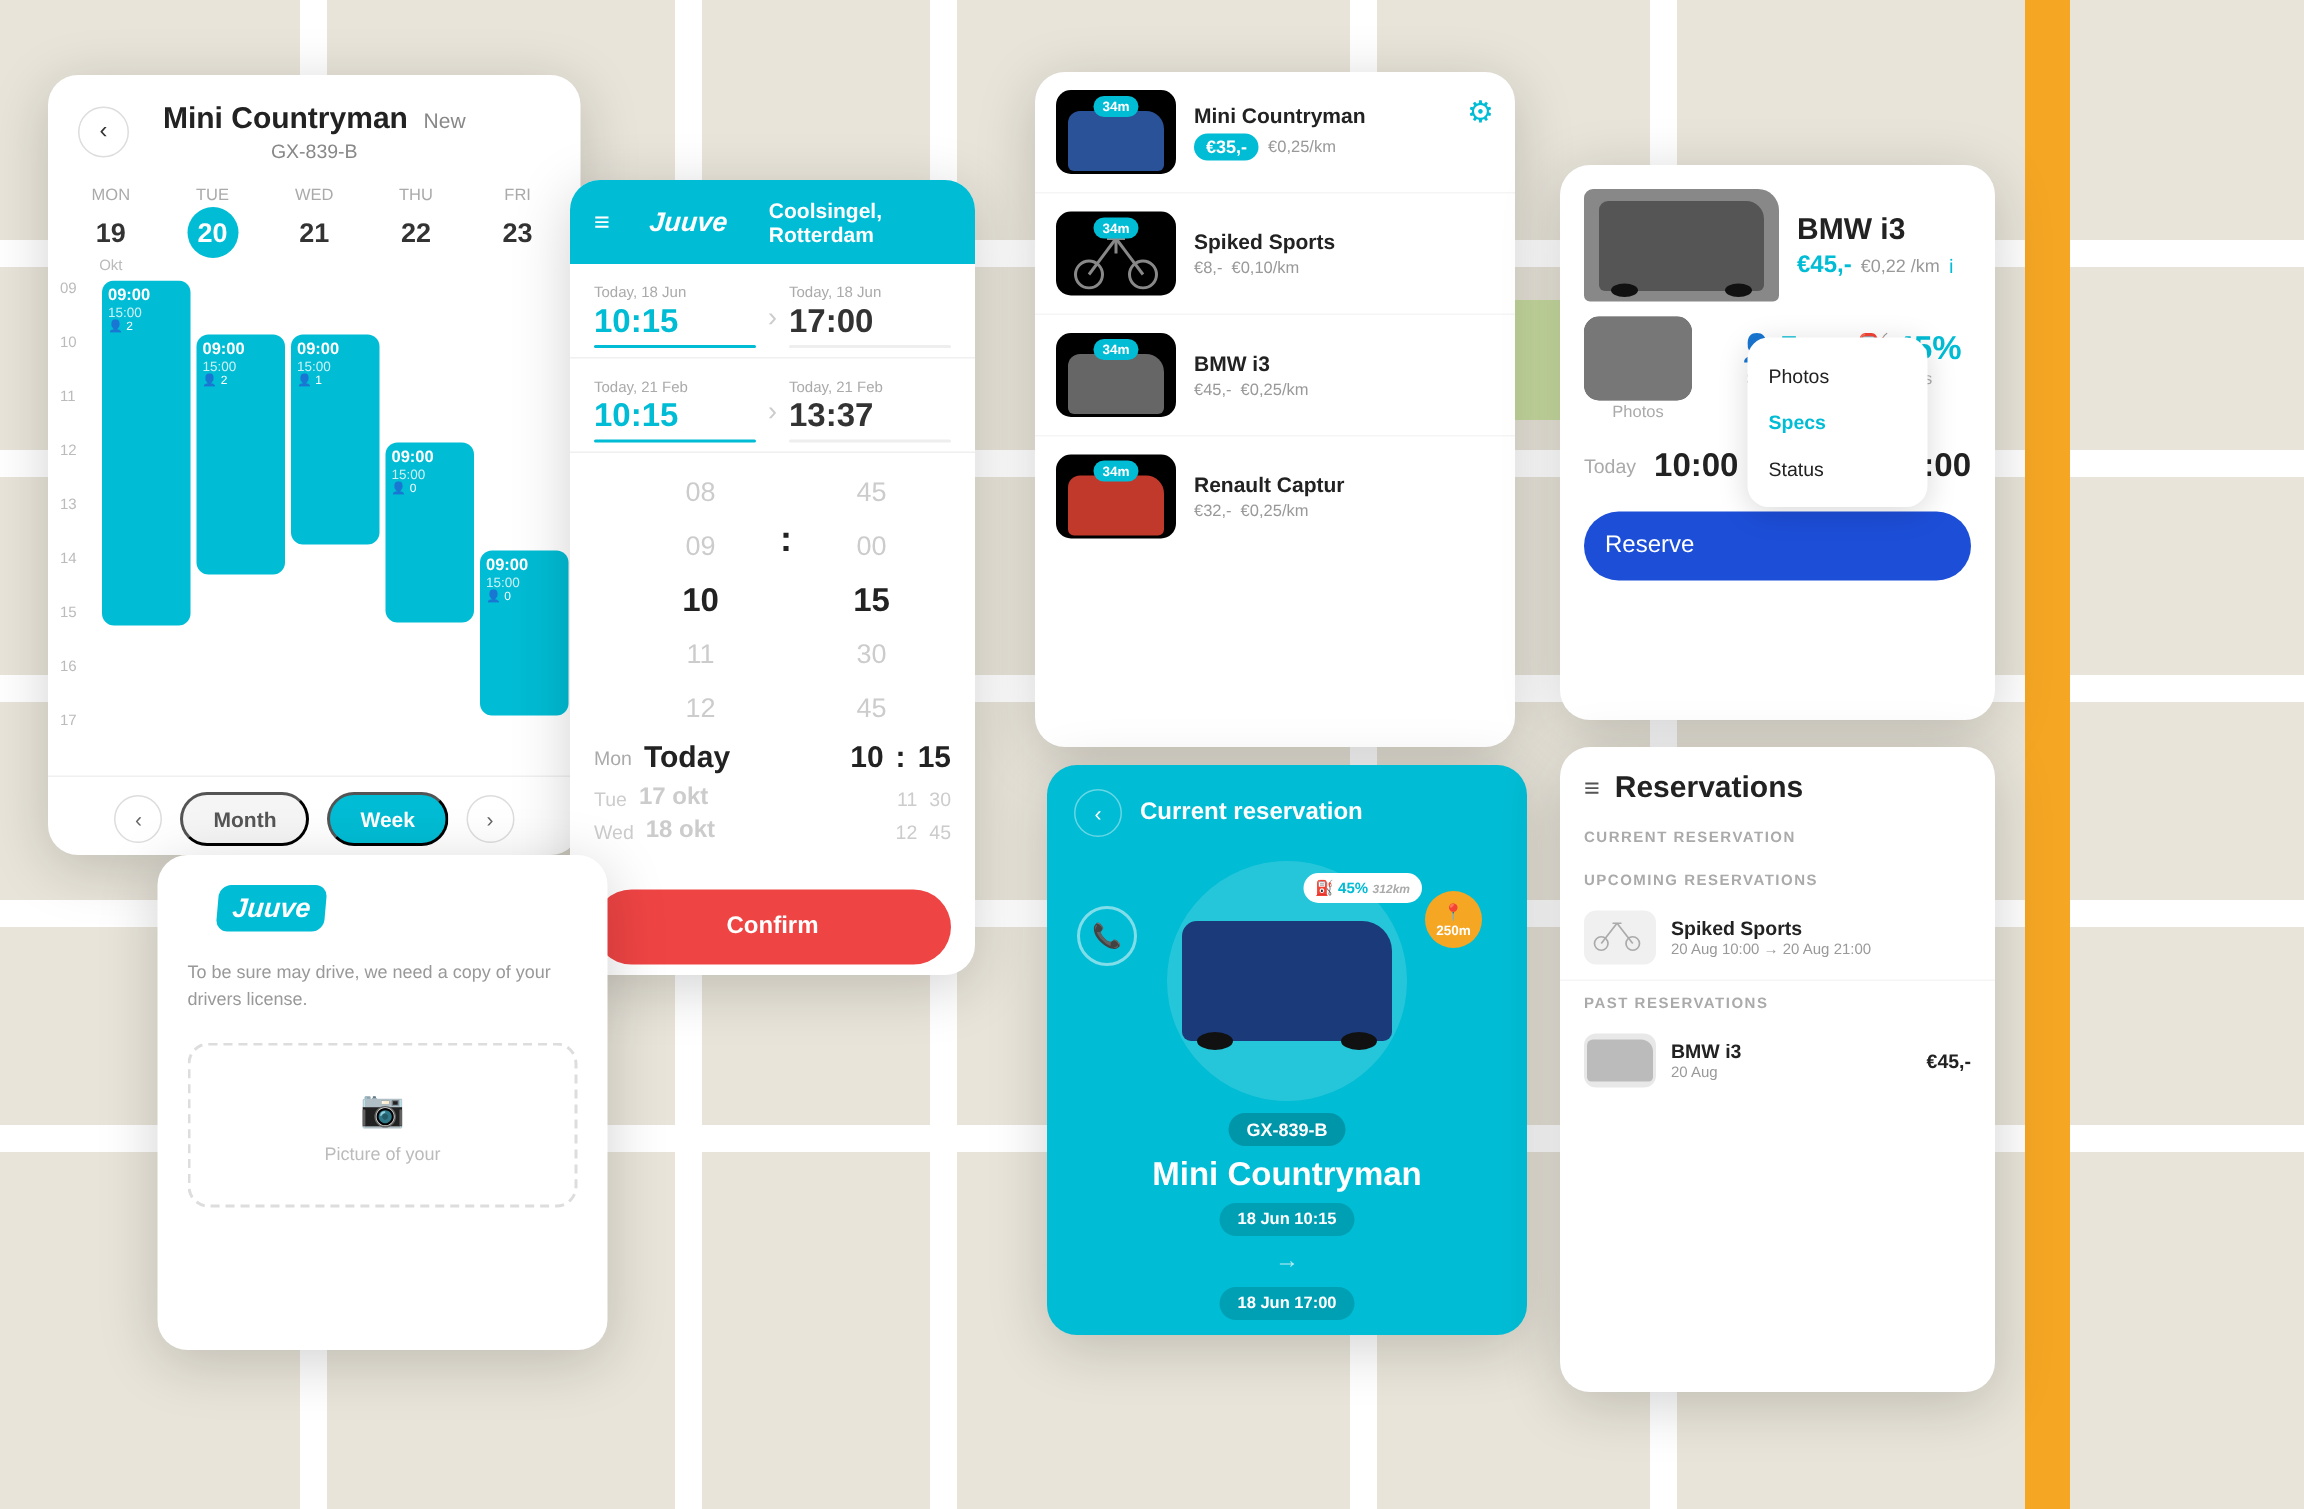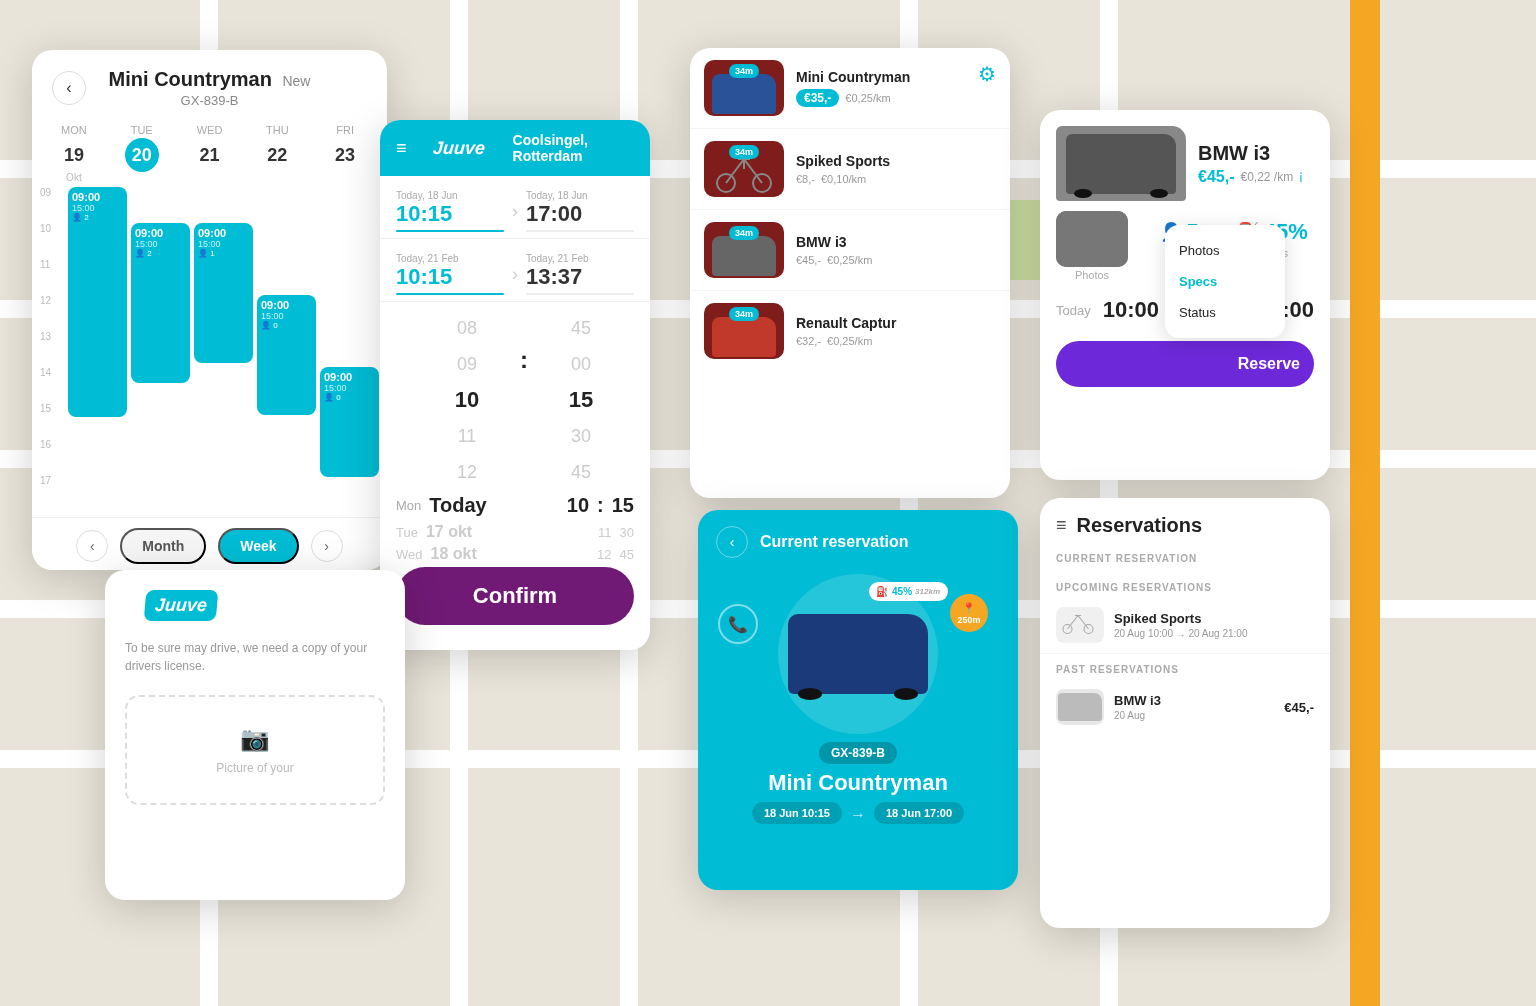--- a/index.html
+++ b/index.html
@@ -239,28 +239,28 @@
 
     .tp-colon {
       font-size: 24px;
       font-weight: 700;
       color: #222;
       padding-top: 36px;
       text-align: center;
     }
 
     .tp-confirm-btn {
-      margin: 2px 16px;
-      background: #701a75;
+      margin: 28px 16px;
+      background: #ef4444;
       color: #fff;
       border: none;
       border-radius: 30px;
       padding: 16px;
       width: calc(100% - 32px);
-      font-size: 22px;
+      font-size: 16px;
       font-weight: 700;
       cursor: pointer;
       text-align: center;
     }
 
     
     #card-carlist {
       left: 690px; top: 48px;
       width: 320px;
       height: 450px;
@@ -276,21 +276,21 @@
       display: flex;
       align-items: center;
       padding: 12px 14px;
       border-bottom: 1px solid #f5f5f5;
       gap: 12px;
     }
     .cl-item-img {
       width: 80px;
       height: 56px;
       border-radius: 10px;
-      background: #7f1d1d;
+      background: #000000;
       position: relative;
       overflow: hidden;
       flex-shrink: 0;
     }
     .cl-item-info { flex: 1; }
     .cl-car-name { font-size: 14px; font-weight: 700; color: #222; }
     .cl-pricing { display: flex; align-items: center; gap: 6px; margin-top: 4px; }
     .cl-price-badge {
       background: #00bcd4;
       color: #fff;
@@ -380,20 +380,21 @@
       color: #fff;
       font-size: 22px;
       font-weight: 800;
       margin-top: 6px;
     }
     .res-dates {
       display: flex;
       align-items: center;
       gap: 8px;
       margin-top: 6px;
+      flex-direction: column;
     }
     .res-date-chip {
       background: rgba(0,0,0,0.15);
       color: #fff;
       padding: 5px 12px;
       border-radius: 12px;
       font-size: 11px;
       font-weight: 600;
     }
     .res-arrow { color: rgba(255,255,255,0.7); font-size: 16px; }
@@ -445,30 +446,30 @@
       display: flex;
       align-items: center;
       padding: 14px 16px;
       gap: 4px;
     }
     .bmw-time-label { font-size: 13px; color: #aaa; }
     .bmw-time-val { font-size: 22px; font-weight: 700; color: #222; }
     .bmw-time-arrow { color: #ccc; font-size: 18px; flex: 1; text-align: center; }
     .bmw-reserve-btn {
       margin: 4px 16px 16px;
-      background: #6d28d9;
+      background: #1d4ed8;
       color: #fff;
       border: none;
       border-radius: 30px;
       padding: 14px;
       width: calc(100% - 32px);
       font-size: 16px;
-      font-weight: 700;
+      font-weight: 400;
       cursor: pointer;
-      text-align: right;
+      text-align: left;
     }
 
     
     #card-reservations {
       left: 1040px; top: 498px;
       width: 290px;
       height: 430px;
     }
     .rl-header {
       display: flex;

